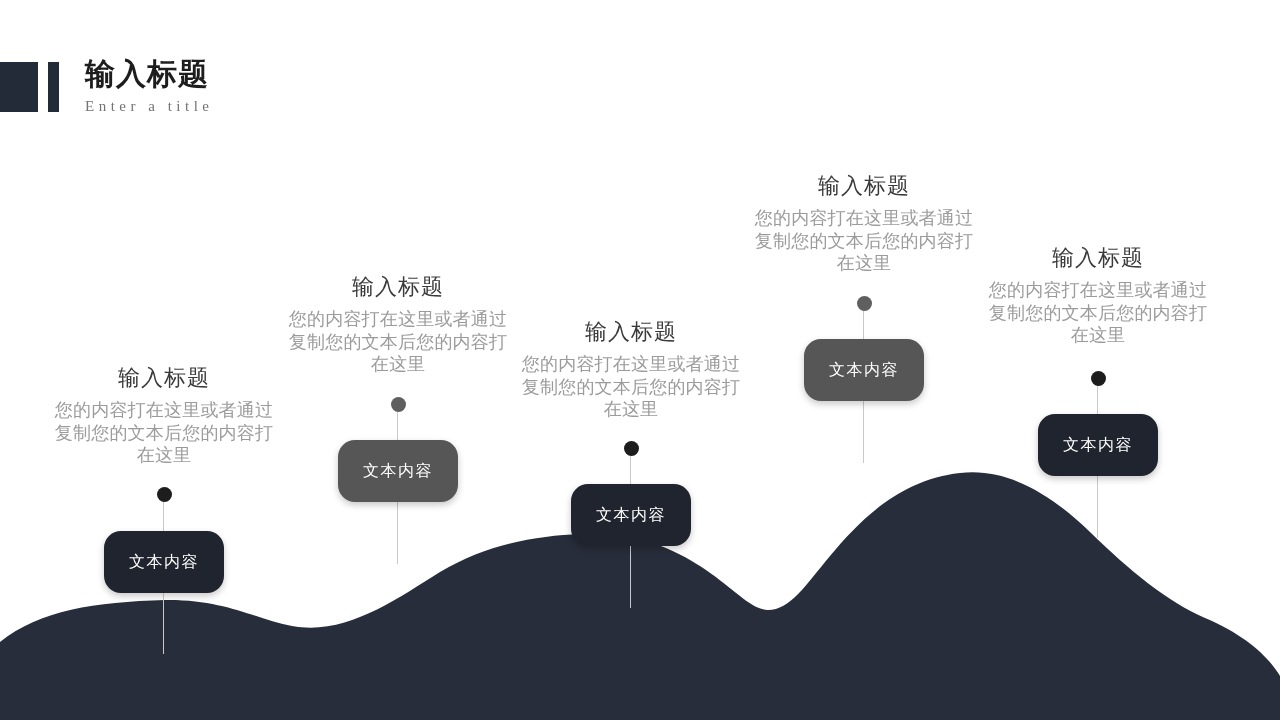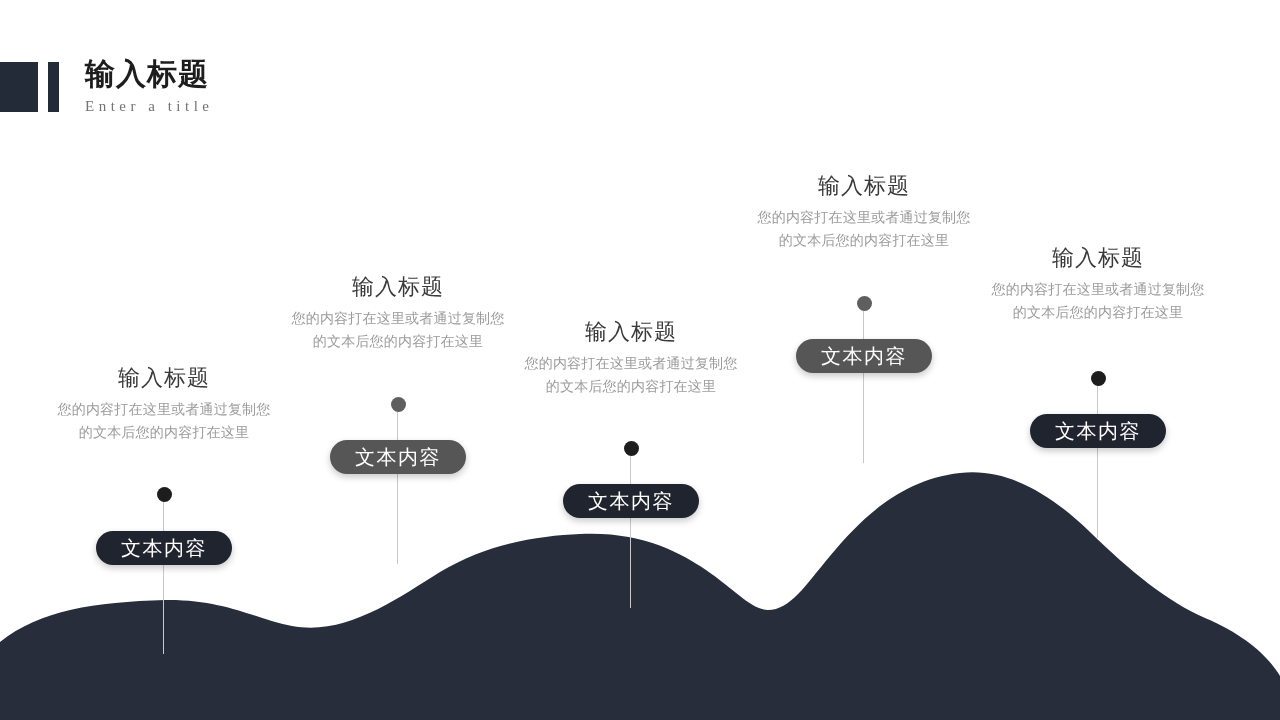--- a/index.html
+++ b/index.html
@@ -101,21 +101,21 @@
     font-family: "Liberation Serif", "DejaVu Serif", serif;
     font-size: 22px;
     font-weight: 400;
     color: #3a3a3a;
     letter-spacing: 1px;
     line-height: 30px;
     white-space: nowrap;
   }
   .item-desc {
     font-family: "Liberation Serif", "DejaVu Serif", serif;
-    font-size: 14px;
+    font-size: 18px;
     font-weight: 400;
     color: #9b9b9b;
     line-height: 22.5px;
     letter-spacing: 0.2px;
     margin-top: 6px;
     padding: 0 8px;
   }
 
   
   .connector {
@@ -142,25 +142,25 @@
     margin-top: -7.5px;
     border-radius: 50%;
     z-index: 3;
   }
   .conn-pill {
     position: absolute;
     left: 50%;
     transform: translateX(-50%);
     height: 34px;
     line-height: 34px;
-    padding: 0 25px;
+    padding: 14px 25px;
     border-radius: 17px;
     color: #ffffff;
     font-family: "Liberation Serif", "DejaVu Serif", serif;
-    font-size: 20px;
+    font-size: 16px;
     letter-spacing: 1.5px;
     white-space: nowrap;
     box-shadow: 0 3px 7px rgba(0,0,0,0.22);
     z-index: 3;
   }
 </style>
 </head>
 <body>
 
 <div class="slide">

